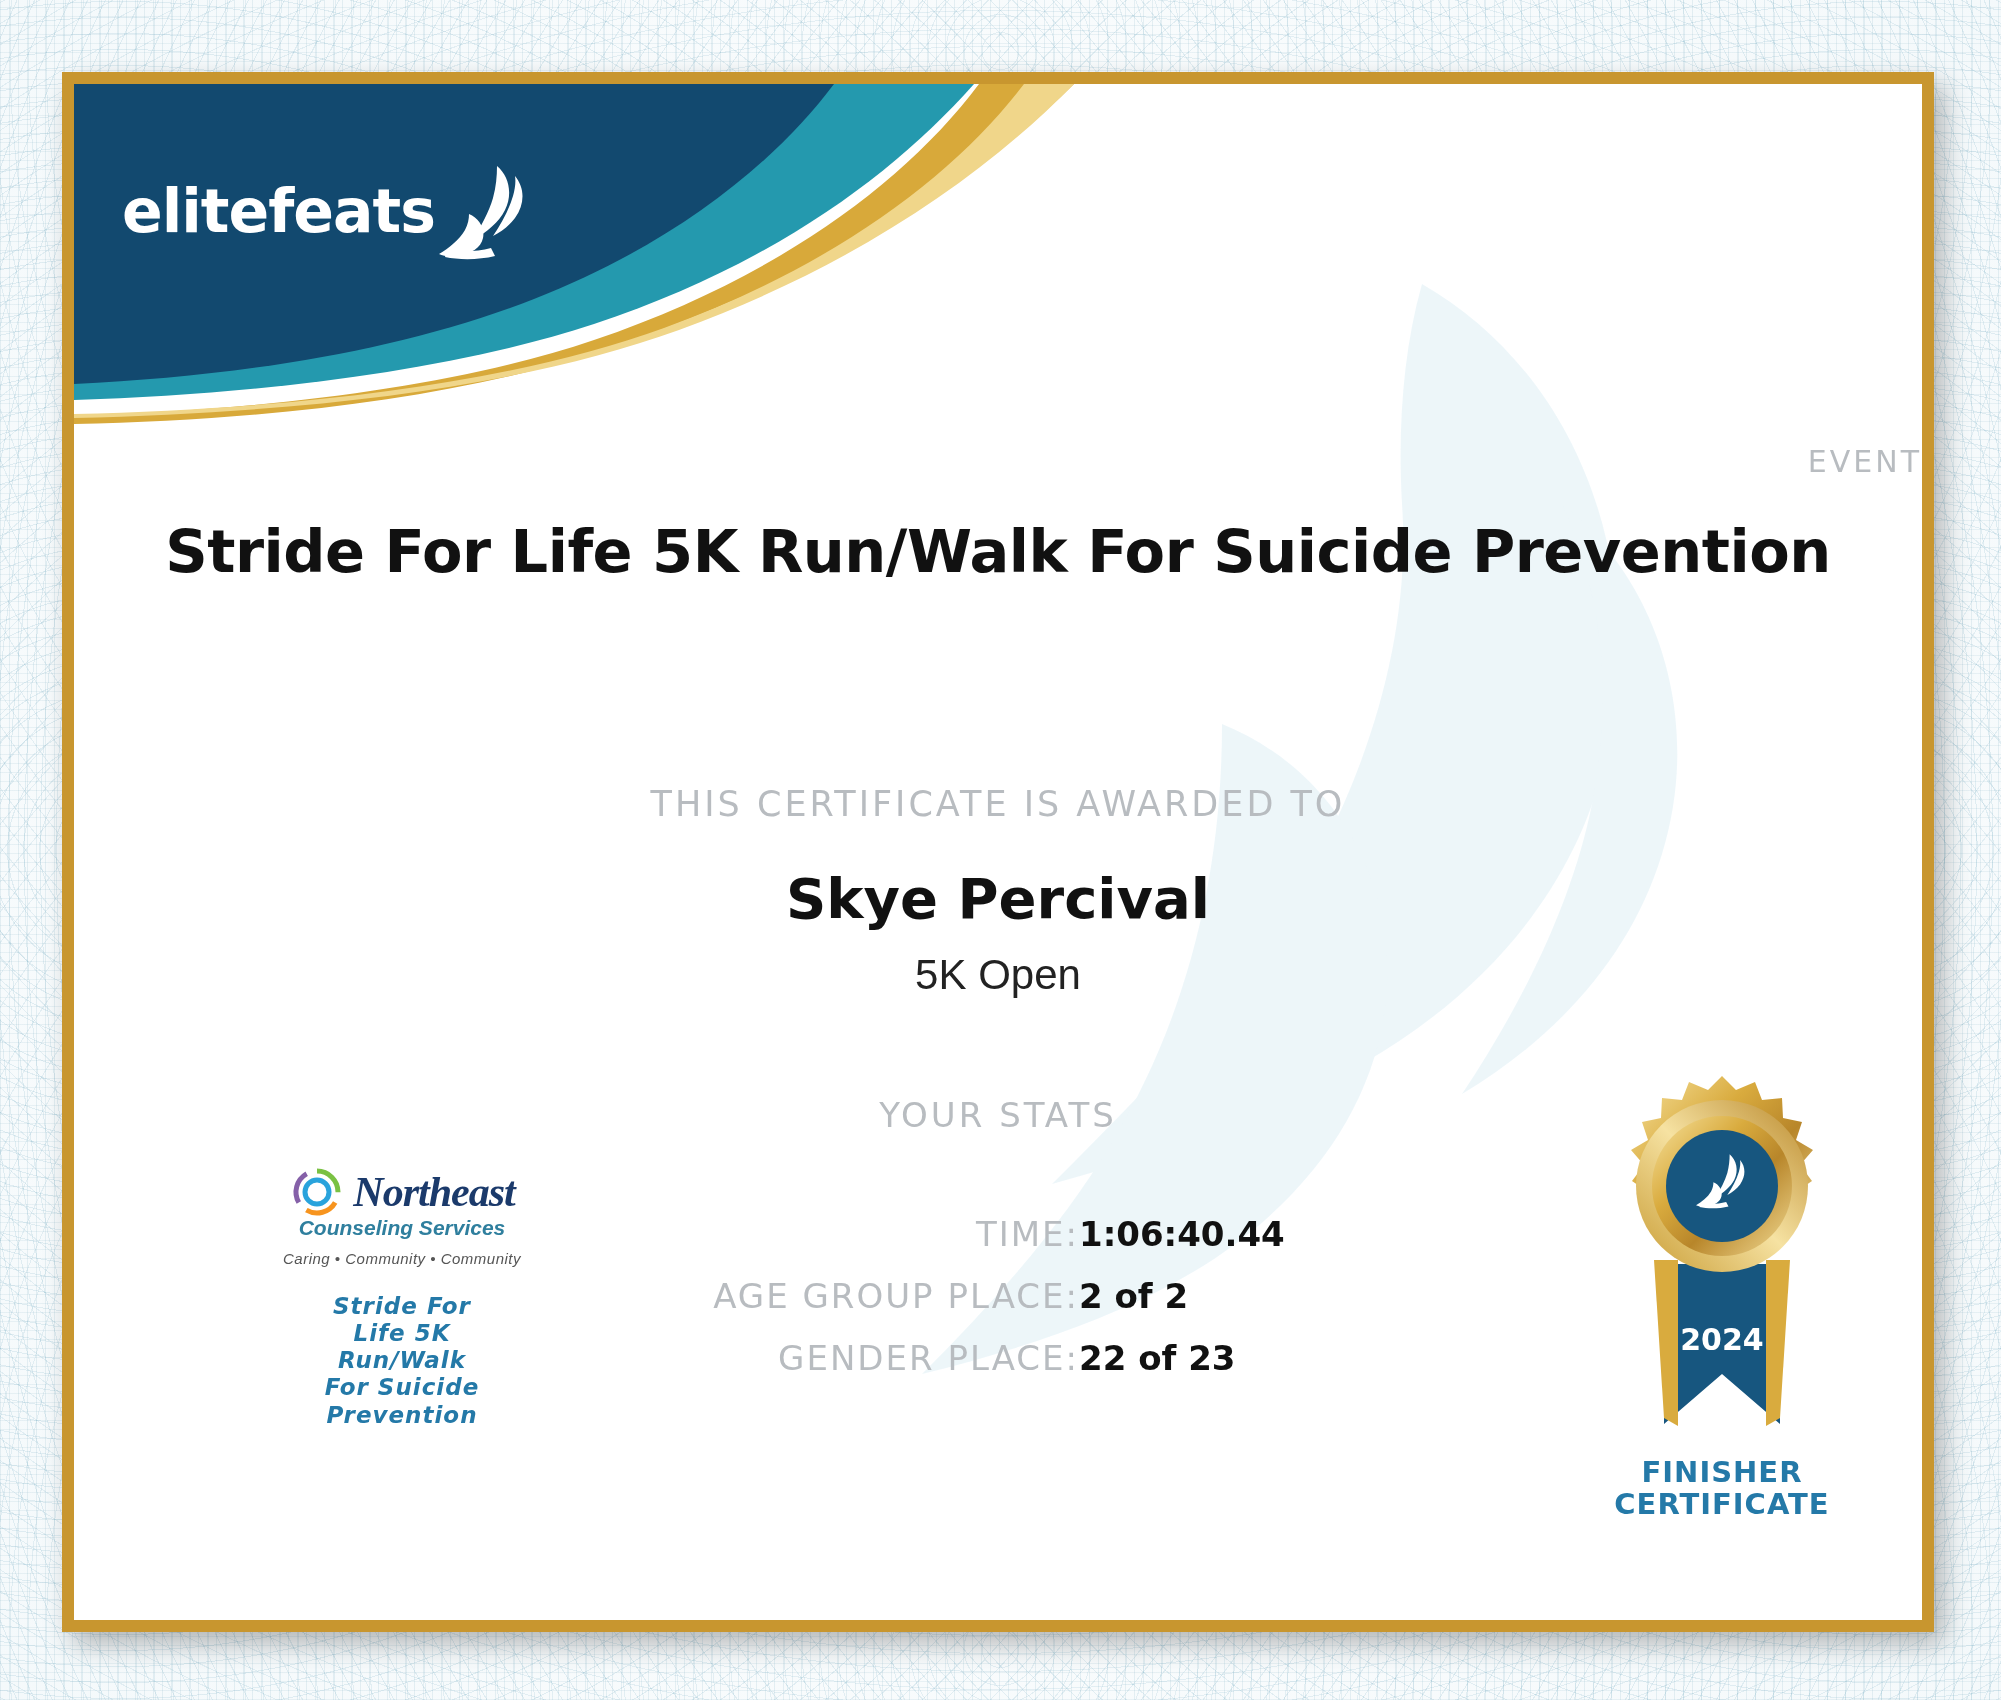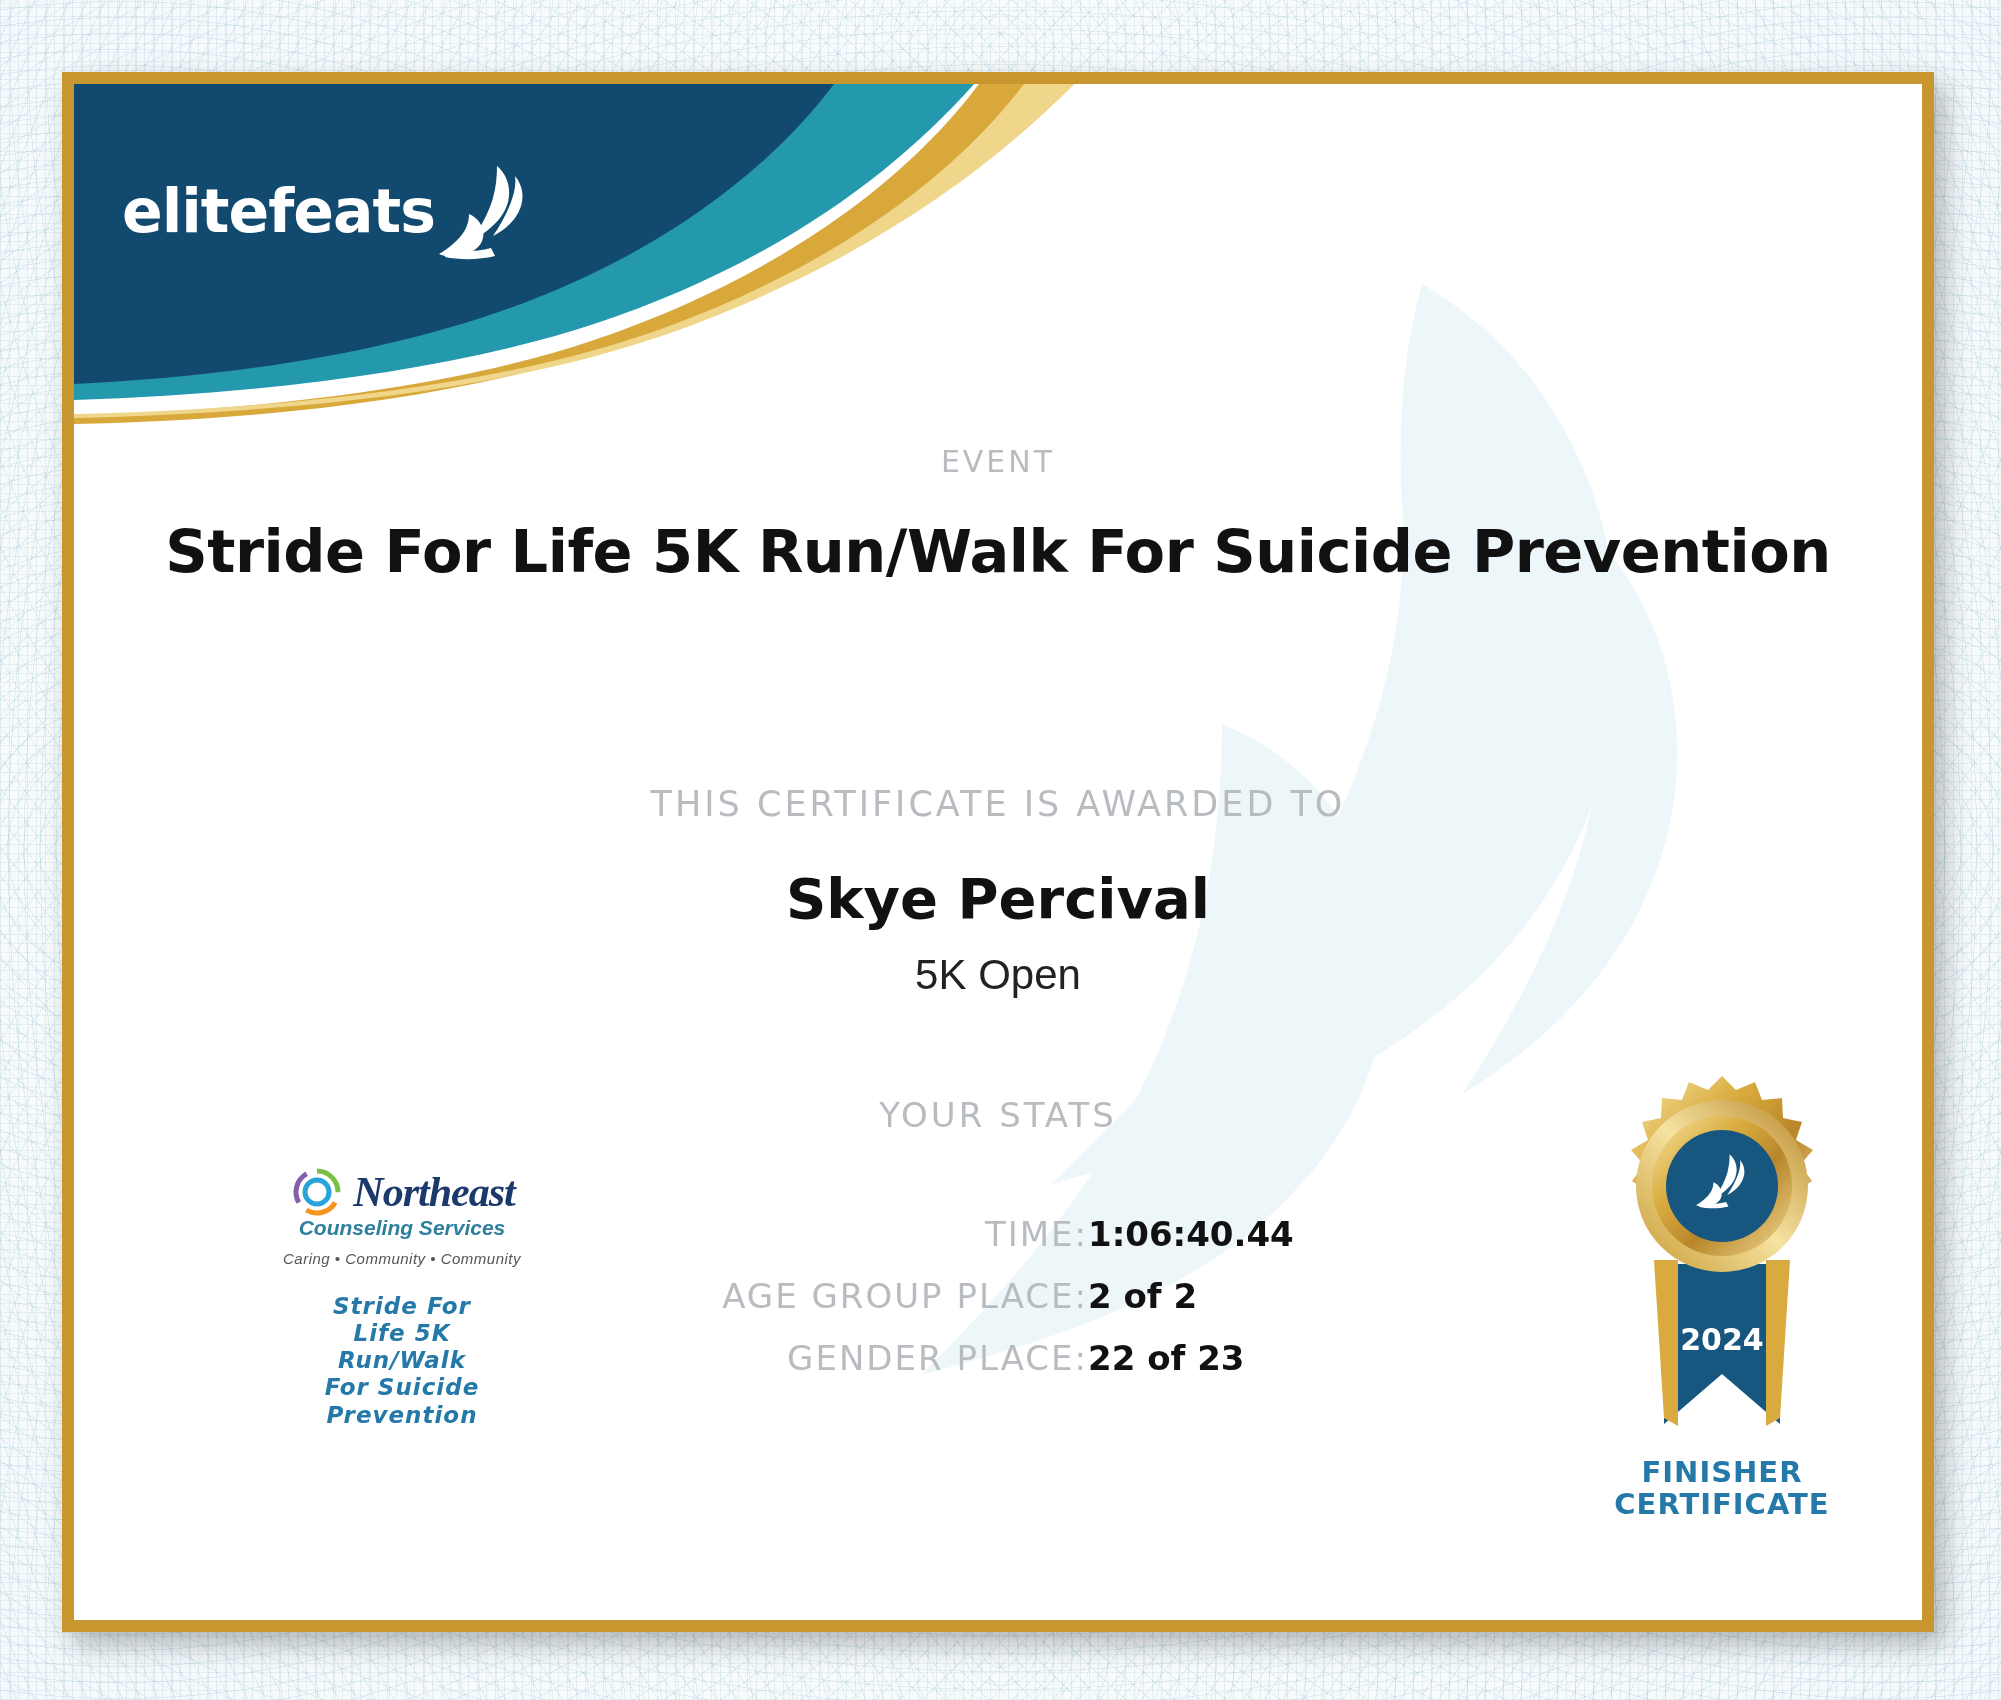--- a/index.html
+++ b/index.html
@@ -99,20 +99,21 @@
     top: 360px;
     width: 100%;
     text-align: center;
   }
   .label {
     color: #b8bcc0;
     font-size: 30px;
     letter-spacing: 3px;
     font-weight: 500;
     font-family: "DejaVu Sans", sans-serif;
+    text-align: right;
   }
   .event-name {
     margin-top: 38px;
     color: #111111;
     font-size: 59px;
     font-weight: bold;
     letter-spacing: -0.5px;
     font-family: "DejaVu Sans", sans-serif;
   }
   .awarded-label {
@@ -139,21 +140,21 @@
     margin-top: 96px;
     color: #b8bcc0;
     font-size: 34px;
     letter-spacing: 3px;
     font-family: "DejaVu Sans", sans-serif;
   }
 
   
   .stats {
     position: absolute;
-    left: 14px;
+    left: 5px;
     top: 1130px;
     width: 1210px;
   }
   .stat-row {
     display: flex;
     align-items: baseline;
     justify-content: flex-end;
     margin-bottom: 22px;
   }
   .stat-key {

